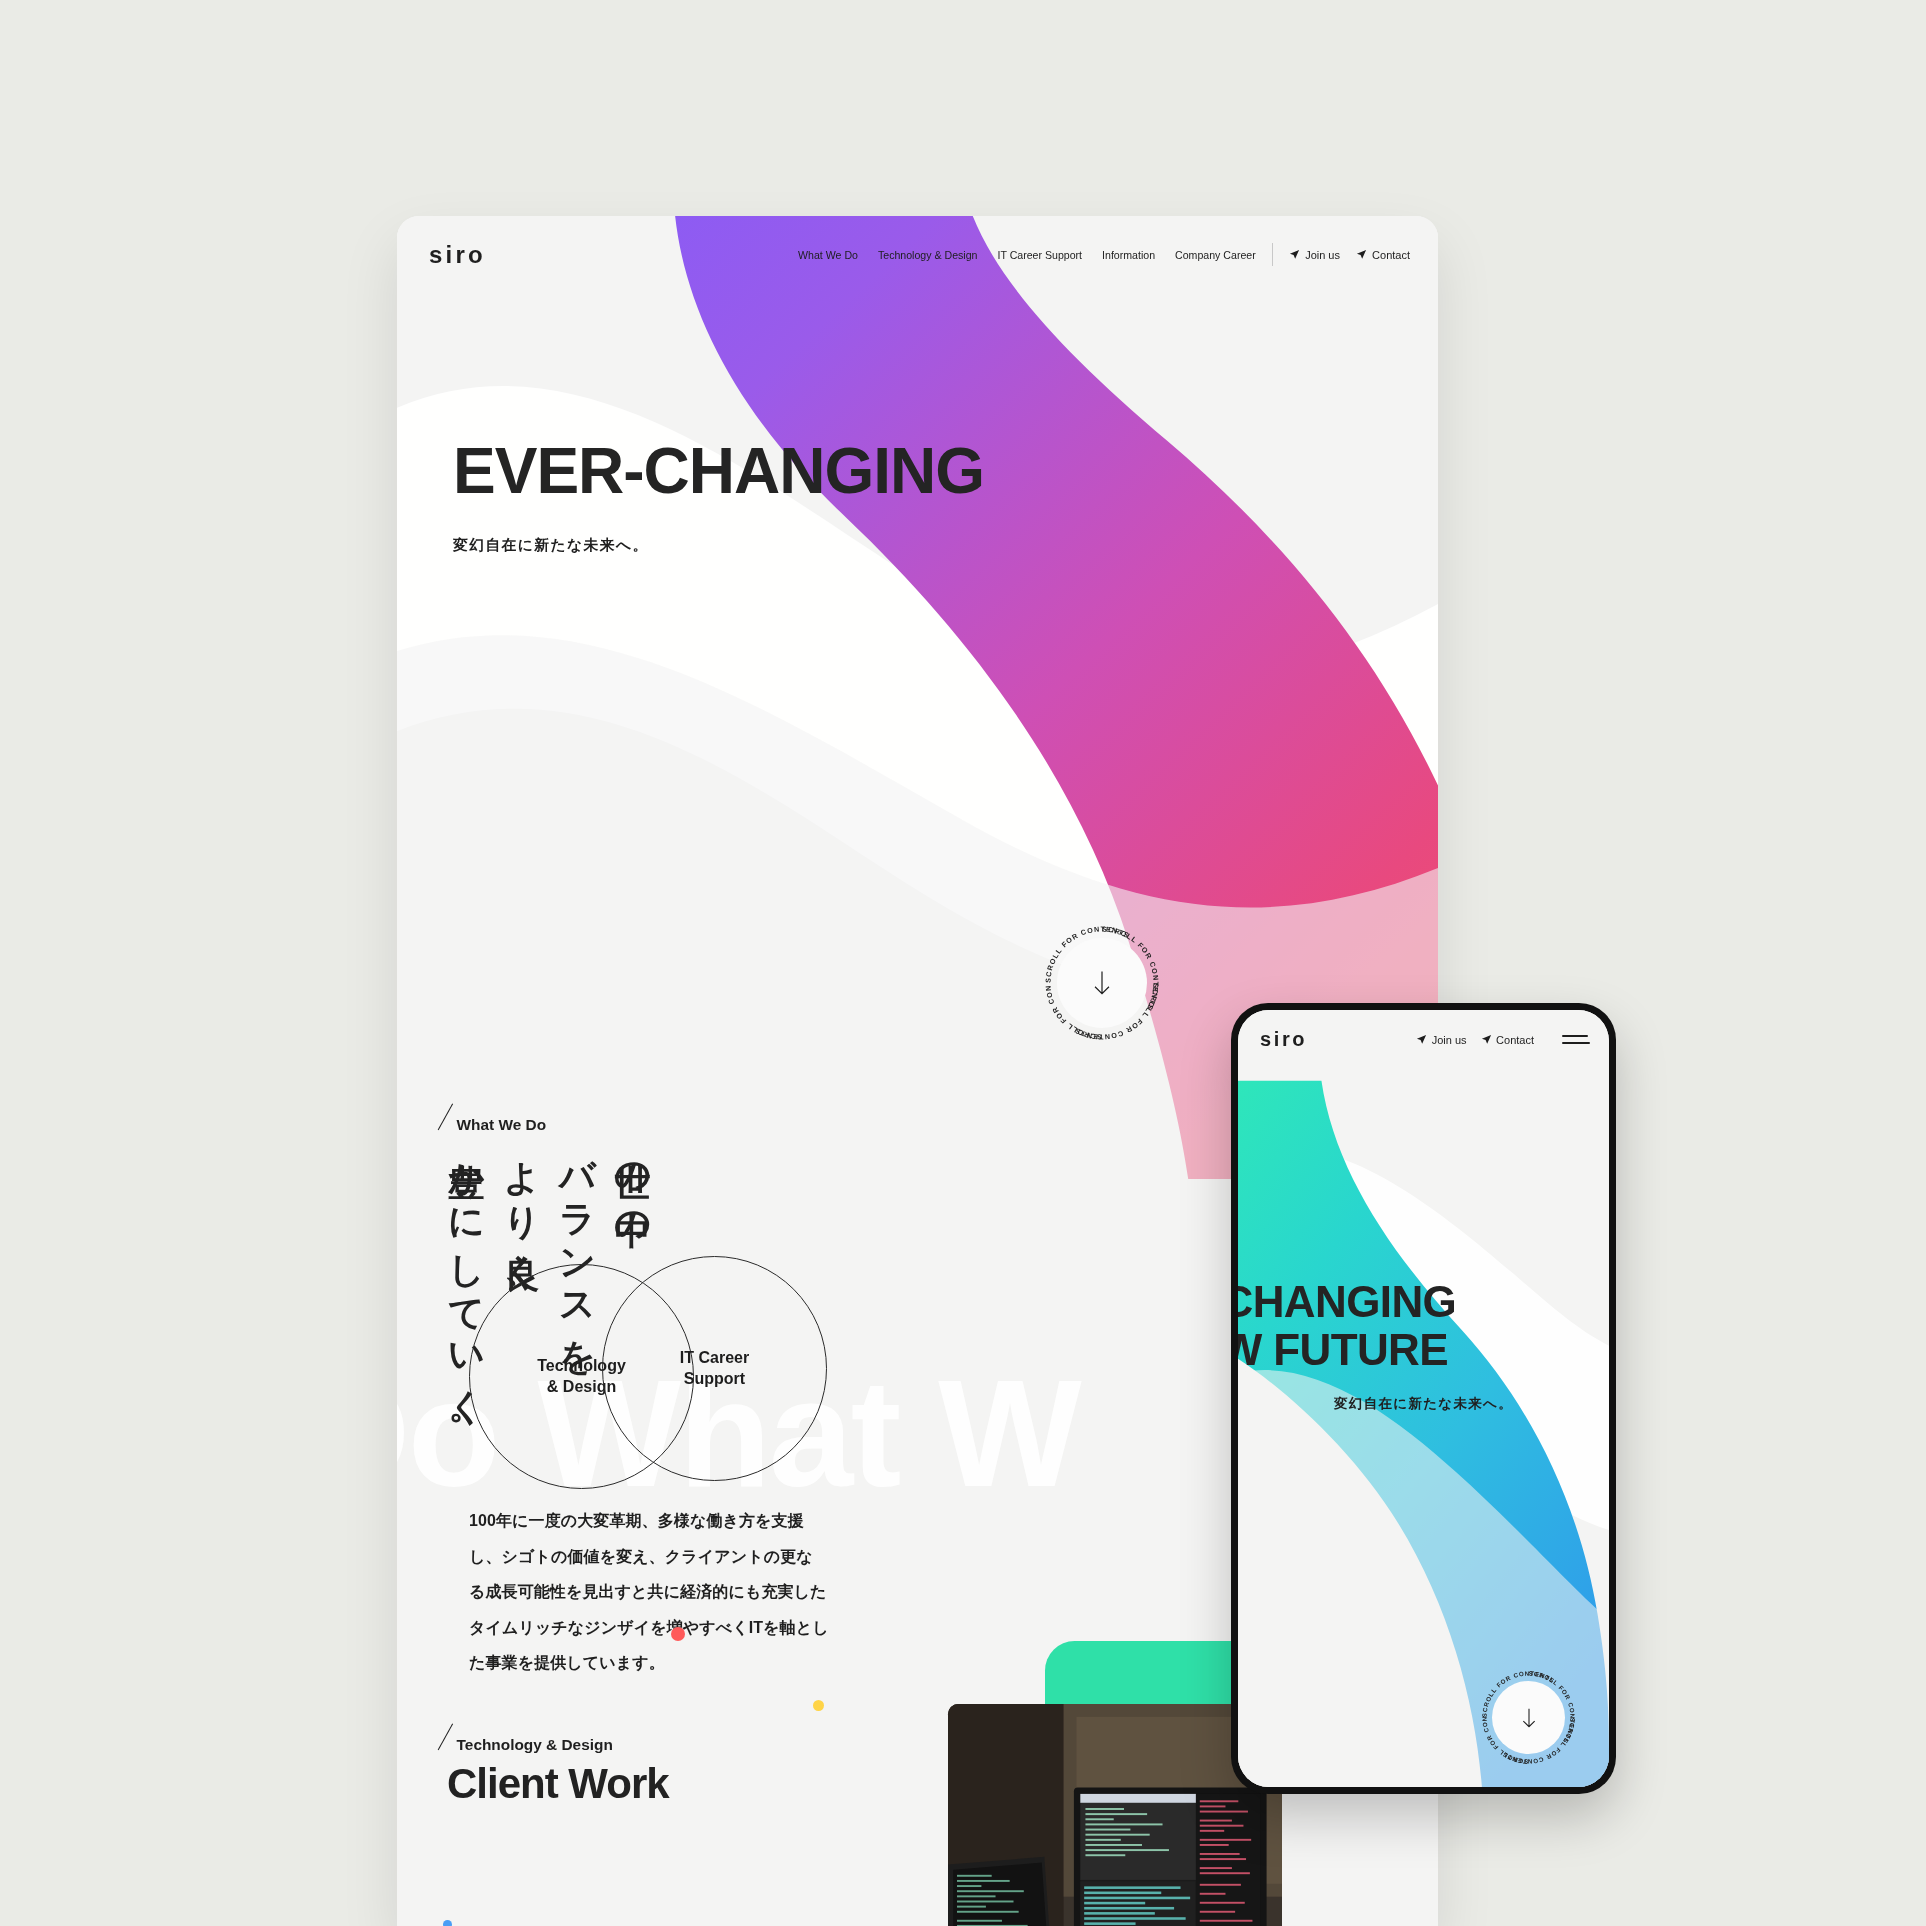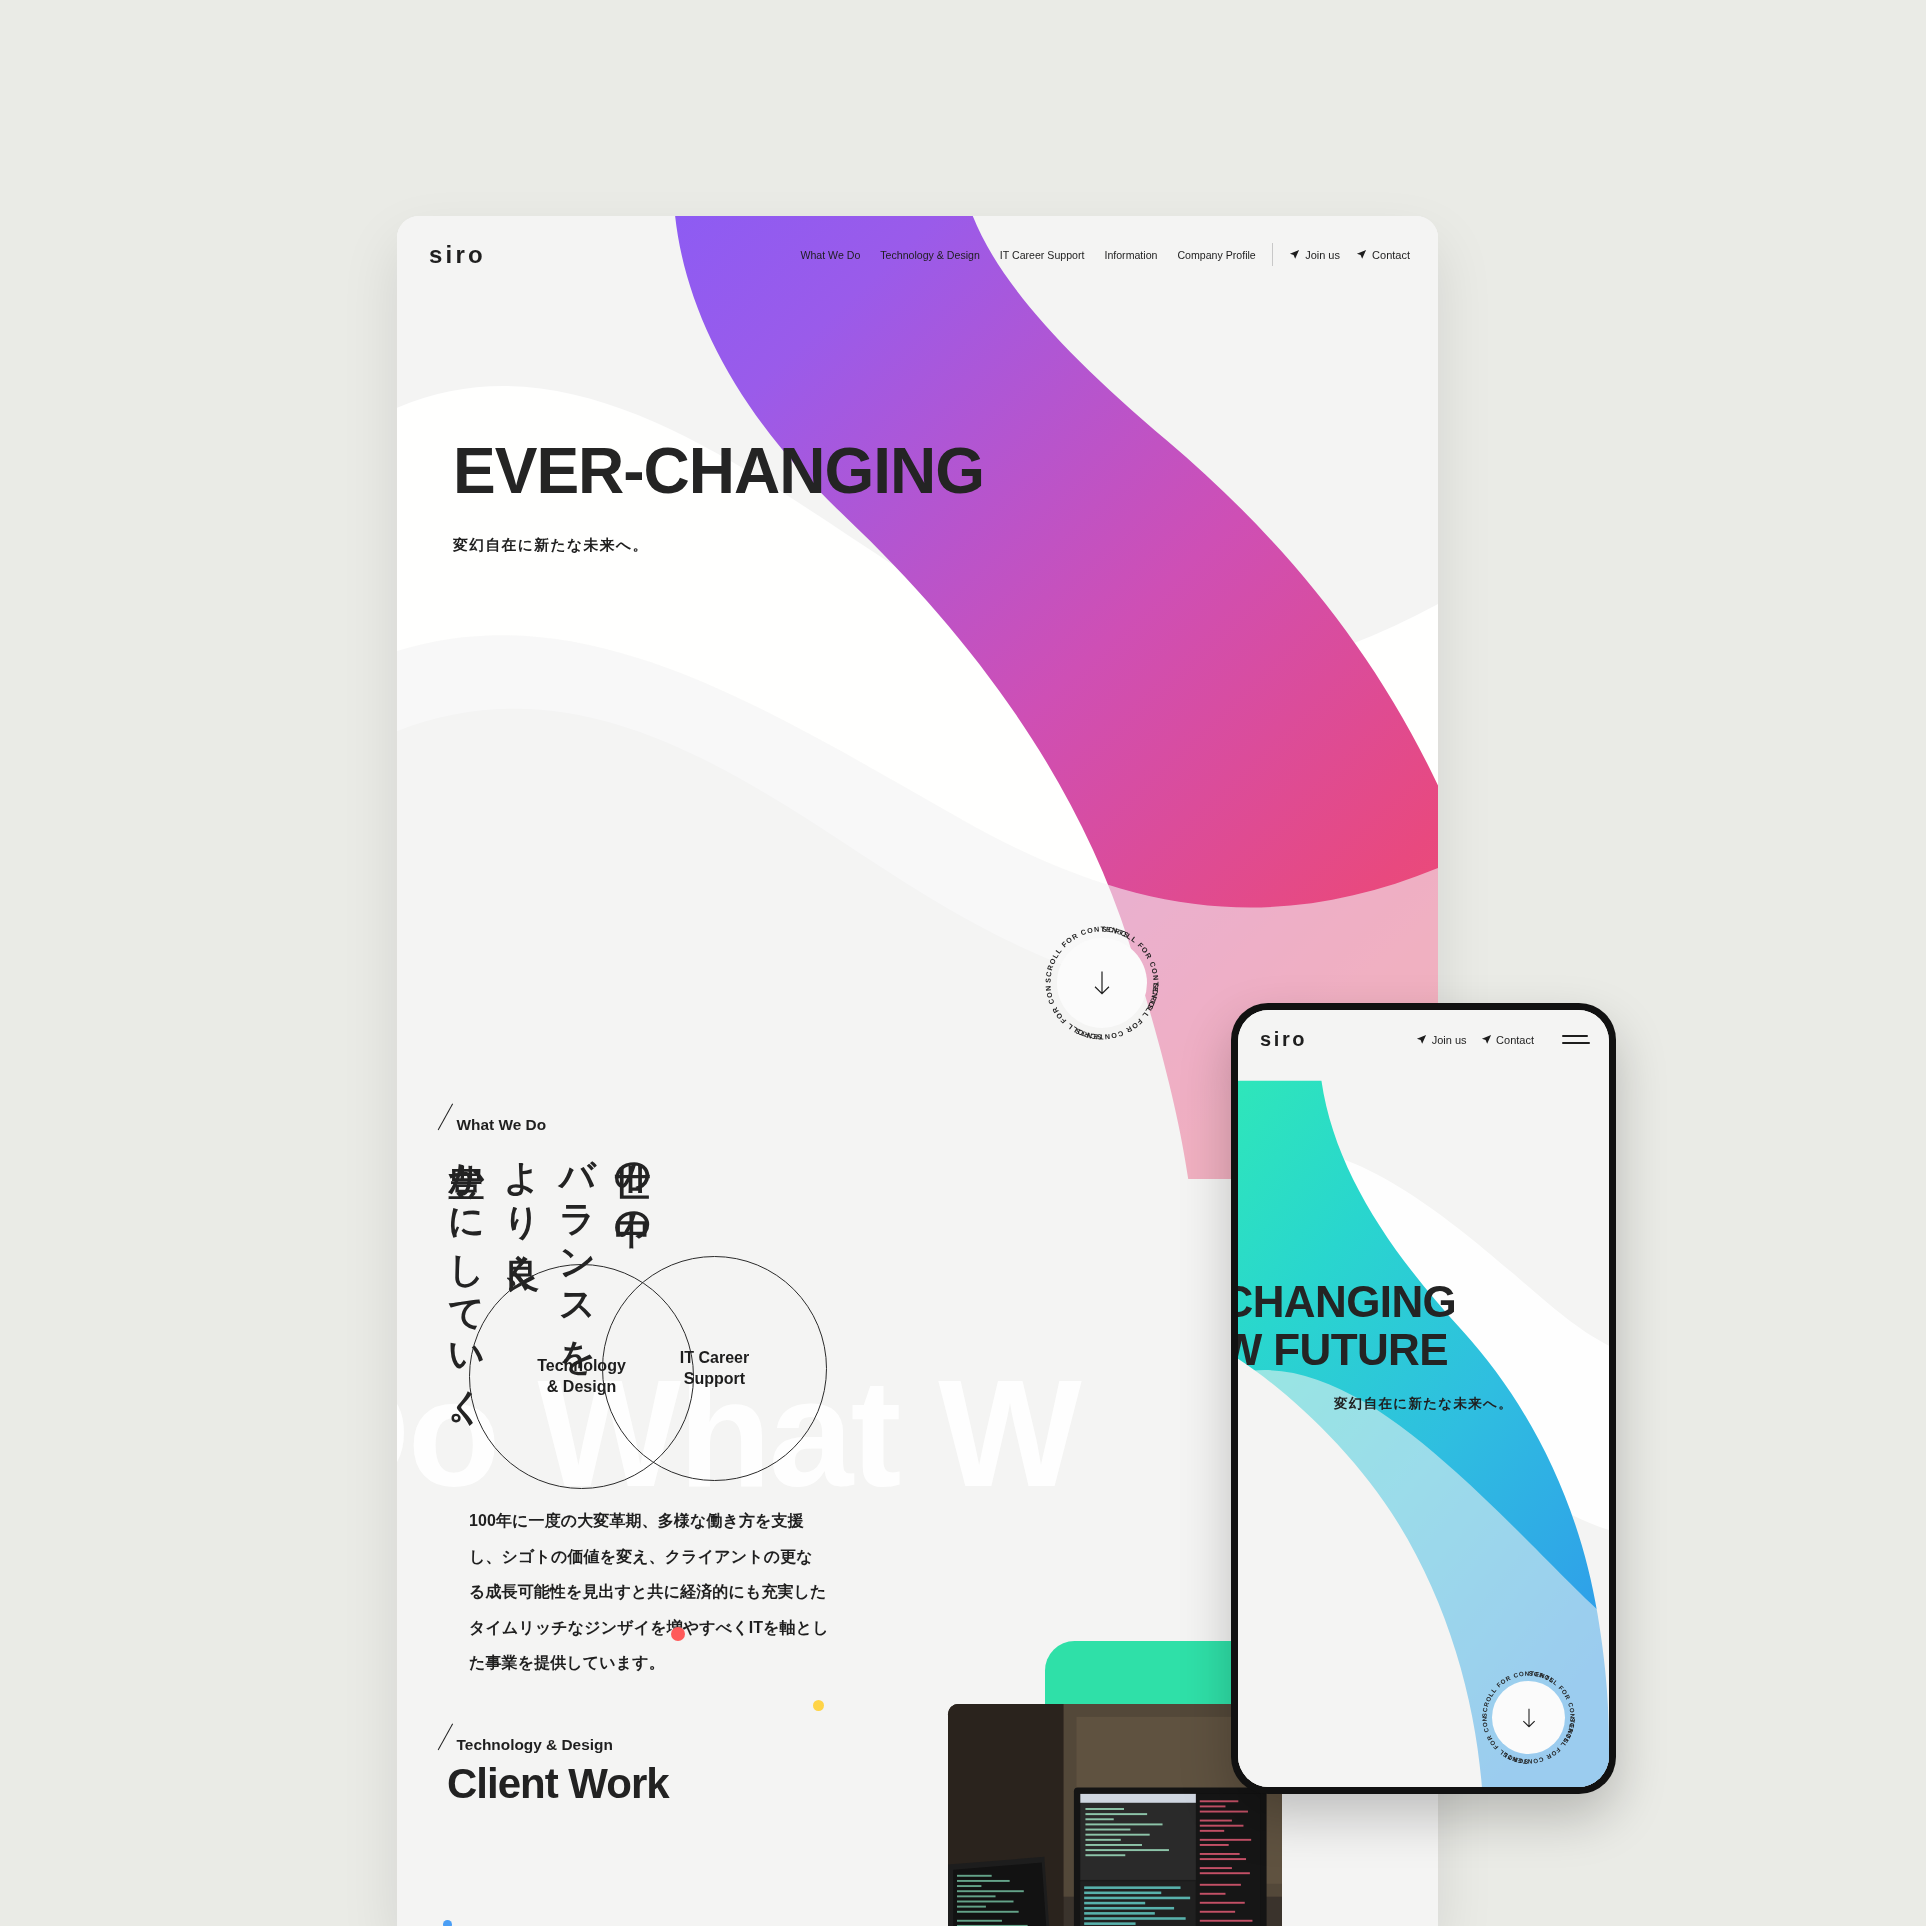--- a/index.html
+++ b/index.html
@@ -234,21 +234,21 @@
   </div>
 
   <div id="desktop-header">
     <div class="logo">siro</div>
     <div class="navspacer"></div>
     <nav id="desktop-nav">
       <span class="nav-link">What We Do</span>
       <span class="nav-link">Technology &amp; Design</span>
       <span class="nav-link">IT Career Support</span>
       <span class="nav-link">Information</span>
-      <span class="nav-link">Company Profile</span>
+      <span class="nav-link">Company Career</span>
       <span class="nav-divider"></span>
       <span class="nav-cta">
         <span class="send-icon">
           <svg viewBox="0 0 24 24" fill="#1d1d1d">
               <path d="M22 2 L2 10.5 L10 13 L13.5 21 Z"></path>
             </svg>
         </span>
         <span>Join us</span>
       </span>
       <span class="nav-cta">

